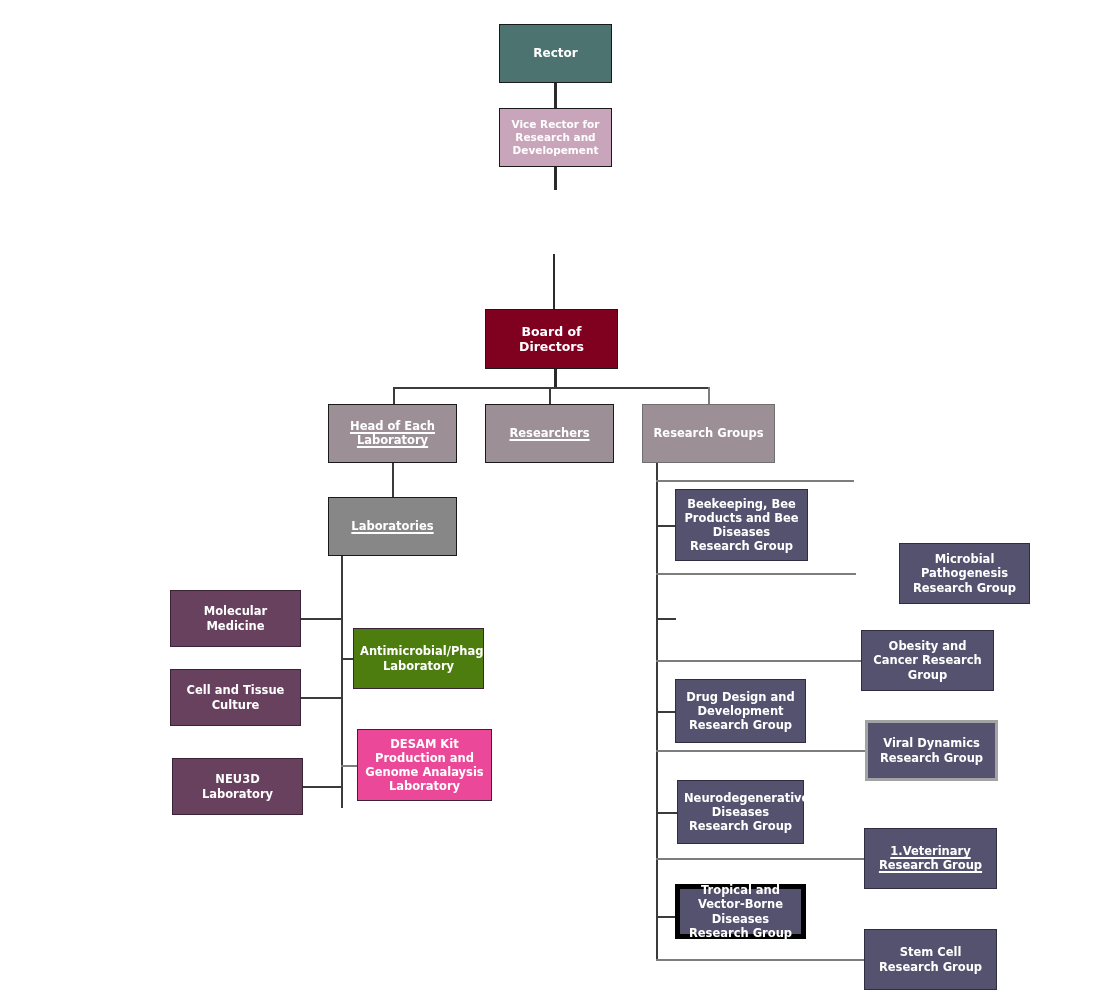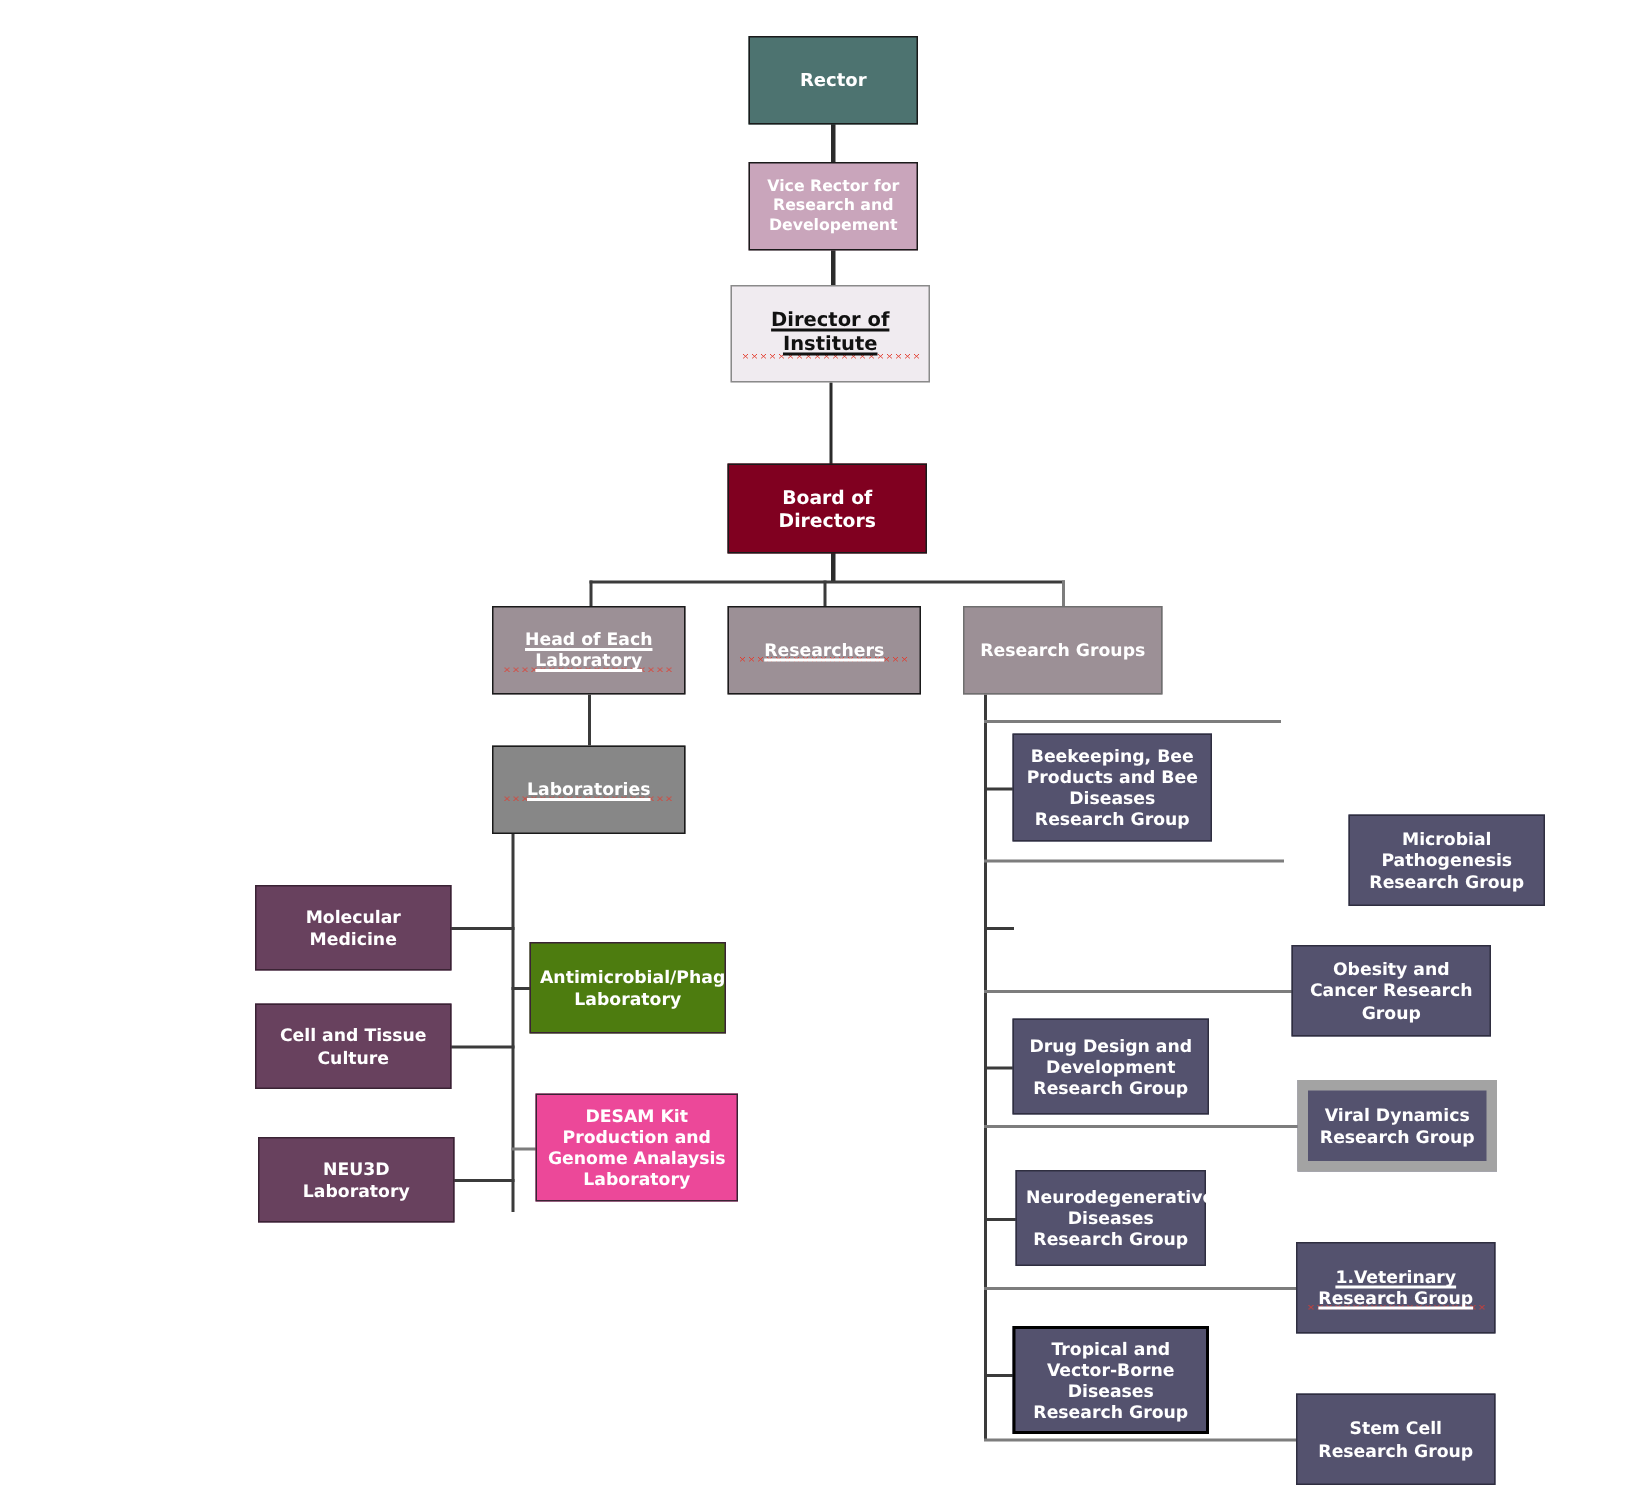--- a/index.html
+++ b/index.html
@@ -82,23 +82,20 @@
   <div class="conn thin" style="left:392px; top:463px; width:2px; height:34px;"></div>
 
   <div class="node" style="left:499px; top:24px; width:113px; height:59px; background:#4d7370; border:1px solid #1a1a1a; color:#ffffff; font-size:12px;">
     <span class="lbl">Rector</span>
   </div>
 
   <div class="node" style="left:499px; top:108px; width:113px; height:59px; background:#c9a5bb; border:1px solid #1a1a1a; color:#ffffff; font-size:10.5px;">
     <span class="lbl">Vice Rector for Research and Developement</span>
   </div>
 
-  <div class="node" style="left:487px; top:190px; width:133px; height:65px; background:#f0ebf0; border:1px solid #8a8a8a; color:#111111; font-size:13px;">
-    <span class="lbl sq ul-solid">Director of Institute</span>
-  </div>
 
   <div class="node" style="left:485px; top:309px; width:133px; height:60px; background:#800020; border:1px solid #1a1a1a; color:#ffffff; font-size:12.5px;">
     <span class="lbl">Board of Directors</span>
   </div>
 
   <div class="node" style="left:328px; top:404px; width:129px; height:59px; background:#9c9096; border:1px solid #1a1a1a; color:#ffffff; font-size:11.5px;">
     <span class="lbl sq ul-solid">Head of Each Laboratory</span>
   </div>
 
   <div class="node" style="left:485px; top:404px; width:129px; height:59px; background:#9c9096; border:1px solid #1a1a1a; color:#ffffff; font-size:11.5px;">
@@ -166,34 +163,34 @@
 
 
   <div class="node" style="left:675px; top:679px; width:131px; height:64px; background:#54526e; border:1px solid #2f2e40; color:#ffffff; font-size:11.5px;">
     <span class="lbl">Drug Design and Development Research Group</span>
   </div>
 
   <div class="node" style="left:677px; top:780px; width:127px; height:64px; background:#54526e; border:1px solid #2f2e40; color:#ffffff; font-size:11.5px;">
     <span class="lbl">Neurodegenerative Diseases Research Group</span>
   </div>
 
-  <div class="node" style="left:675px; top:884px; width:131px; height:72px; background:#54526e; border:2px solid #000000; color:#ffffff; font-size:11.5px;">
+  <div class="node" style="left:675px; top:884px; width:131px; height:55px; background:#54526e; border:5px solid #000000; color:#ffffff; font-size:11.5px;">
     <span class="lbl">Tropical and Vector-Borne Diseases Research Group</span>
   </div>
 
 
   <div class="node" style="left:855px; top:543px; width:131px; height:61px; background:#54526e; border:1px solid #2f2e40; color:#ffffff; font-size:11.5px;margin-left:44px;">
     <span class="lbl">Microbial Pathogenesis Research Group</span>
   </div>
 
   <div class="node" style="left:861px; top:630px; width:133px; height:61px; background:#54526e; border:1px solid #2f2e40; color:#ffffff; font-size:11.5px;">
     <span class="lbl">Obesity and Cancer Research Group</span>
   </div>
 
-  <div class="node" style="left:865px; top:720px; width:133px; height:61px; background:#54526e; border:7px solid #a3a3a3; color:#ffffff; font-size:11.5px;">
+  <div class="node" style="left:865px; top:720px; width:133px; height:61px; background:#54526e; border:3px solid #a3a3a3; color:#ffffff; font-size:11.5px;">
     <span class="lbl">Viral Dynamics Research Group</span>
   </div>
 
   <div class="node" style="left:864px; top:828px; width:133px; height:61px; background:#54526e; border:1px solid #2f2e40; color:#ffffff; font-size:11.5px;">
     <span class="lbl sq ul-solid">1.Veterinary Research Group</span>
   </div>
 
   <div class="node" style="left:864px; top:929px; width:133px; height:61px; background:#54526e; border:1px solid #2f2e40; color:#ffffff; font-size:11.5px;">
     <span class="lbl">Stem Cell Research Group</span>
   </div>

